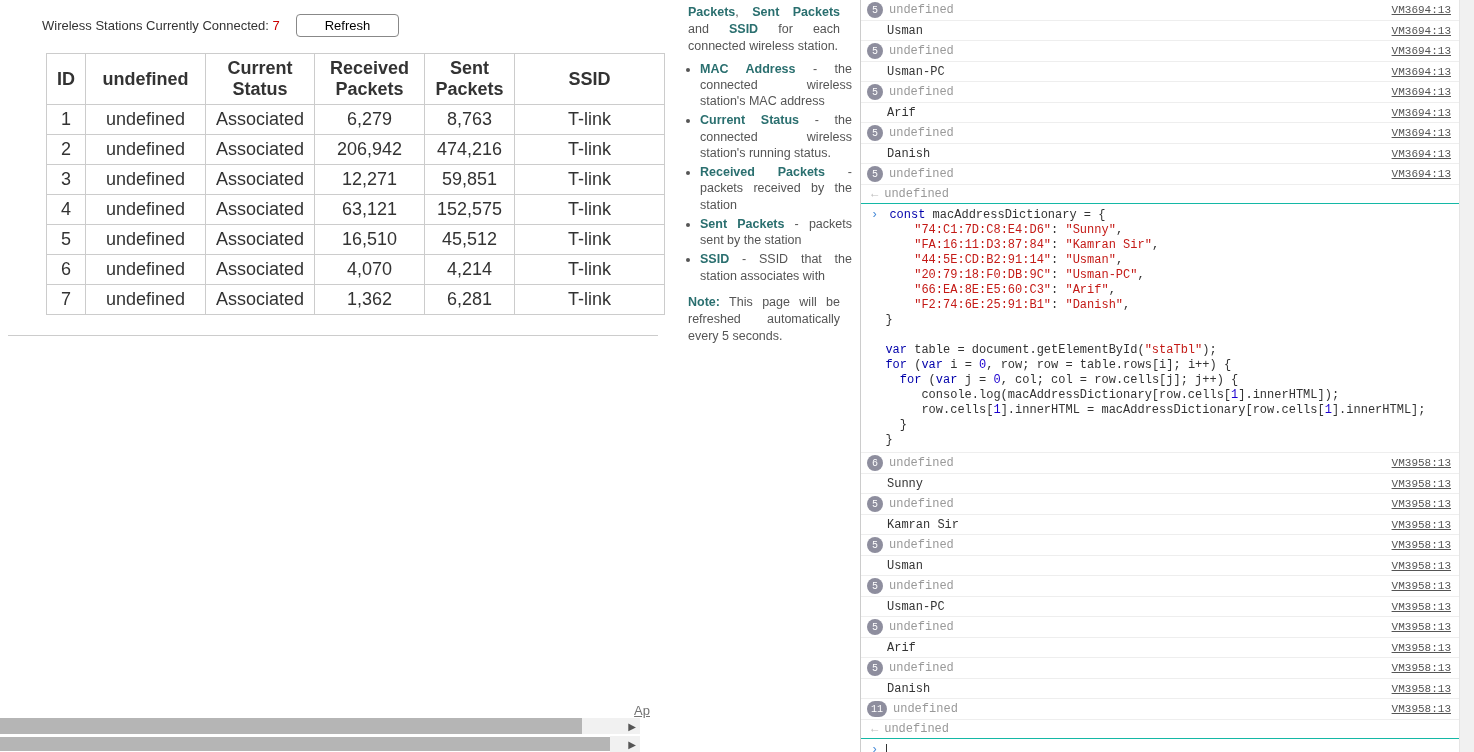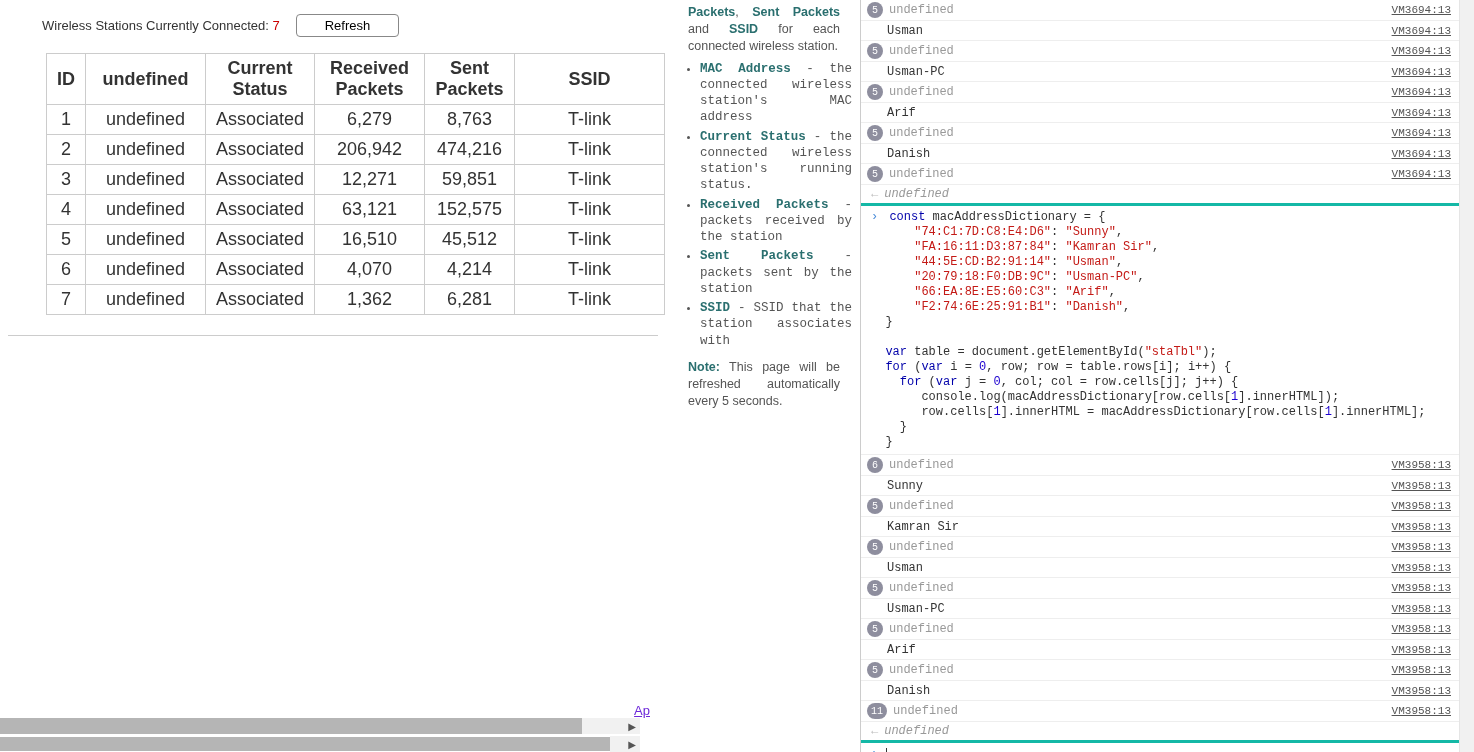--- a/index.html
+++ b/index.html
@@ -99,40 +99,40 @@
 }
 .scroll-rest-1 { flex: 1; height: 16px; background: #f1f1f1; display:flex; align-items:center; justify-content:flex-end; padding-right:4px;}
 .arrow-icon { font-size:10px; color:#555; }
 
 .bottom-text {
   position: absolute;
   bottom: 34px;
   right: 20px;
   font-size: 13px;
   text-decoration: underline;
-  color: #6d28d9;
+  color: #737373;
 }
 
 .bottom-scroll-2 {
   position: absolute;
   bottom: 0;
   left: 0;
   width: 640px;
   height: 16px;
   display: flex;
   align-items: center;
 }
 .scroll-track-2 {
   width: 610px; height: 14px; background: #b5b5b5;
 }
 .scroll-rest-2 { flex:1; height:16px; background:#f1f1f1; display:flex; align-items:center; justify-content:flex-end; padding-right:4px; }
 
 
 .mid-panel p { margin: 4px 12px; text-align: justify; line-height: 1.35; }
-.mid-panel ul { margin: 6px 0 6px 24px; font-family: Liberation Mono, monospace; }
+.mid-panel ul { margin: 6px 0 6px 24px; }
 .mid-panel li { margin: 3px 0; text-align: justify; line-height:1.3; }
 .kw { color: #2a6f6f; font-weight: bold; }
 .note-l { color: #2a6f6f; font-weight: bold; }
 .refresh-link { color: #2a6f6f; font-weight: bold; }
 
 
 .log-row {
   display: flex;
   align-items: center;
   padding: 2px 8px 2px 6px;
@@ -149,21 +149,21 @@
   height: 16px;
   padding: 0 4px;
   border-radius: 8px;
   background: #8e8e9e;
   color: #fff;
   font-size: 10px;
   margin-right: 6px;
 }
 .undef { color: #999; }
 .src-link { color: #555; text-decoration: underline; cursor: pointer; font-size:11px;font-family:Liberation Mono, monospace; }
-.return-row { color: #aaa; padding: 2px 0 2px 10px; border-bottom: 3px solid #14b8a6; font-style: italic; }
+.return-row { color: #aaa; padding: 2px 0 2px 10px; border-bottom: 1px solid #14b8a6; }
 .return-row .arrow-ret { color: #bbb; margin-right: 6px; }
 
 .code-block {
   padding: 4px 4px 4px 10px;
   border-bottom: 1px solid #eee;
   white-space: pre;
   line-height: 15px;
 }
 .code-block .prompt { color: #4a8cd8; margin-right: 4px; }
 .tok-kw { color: #00a; }

